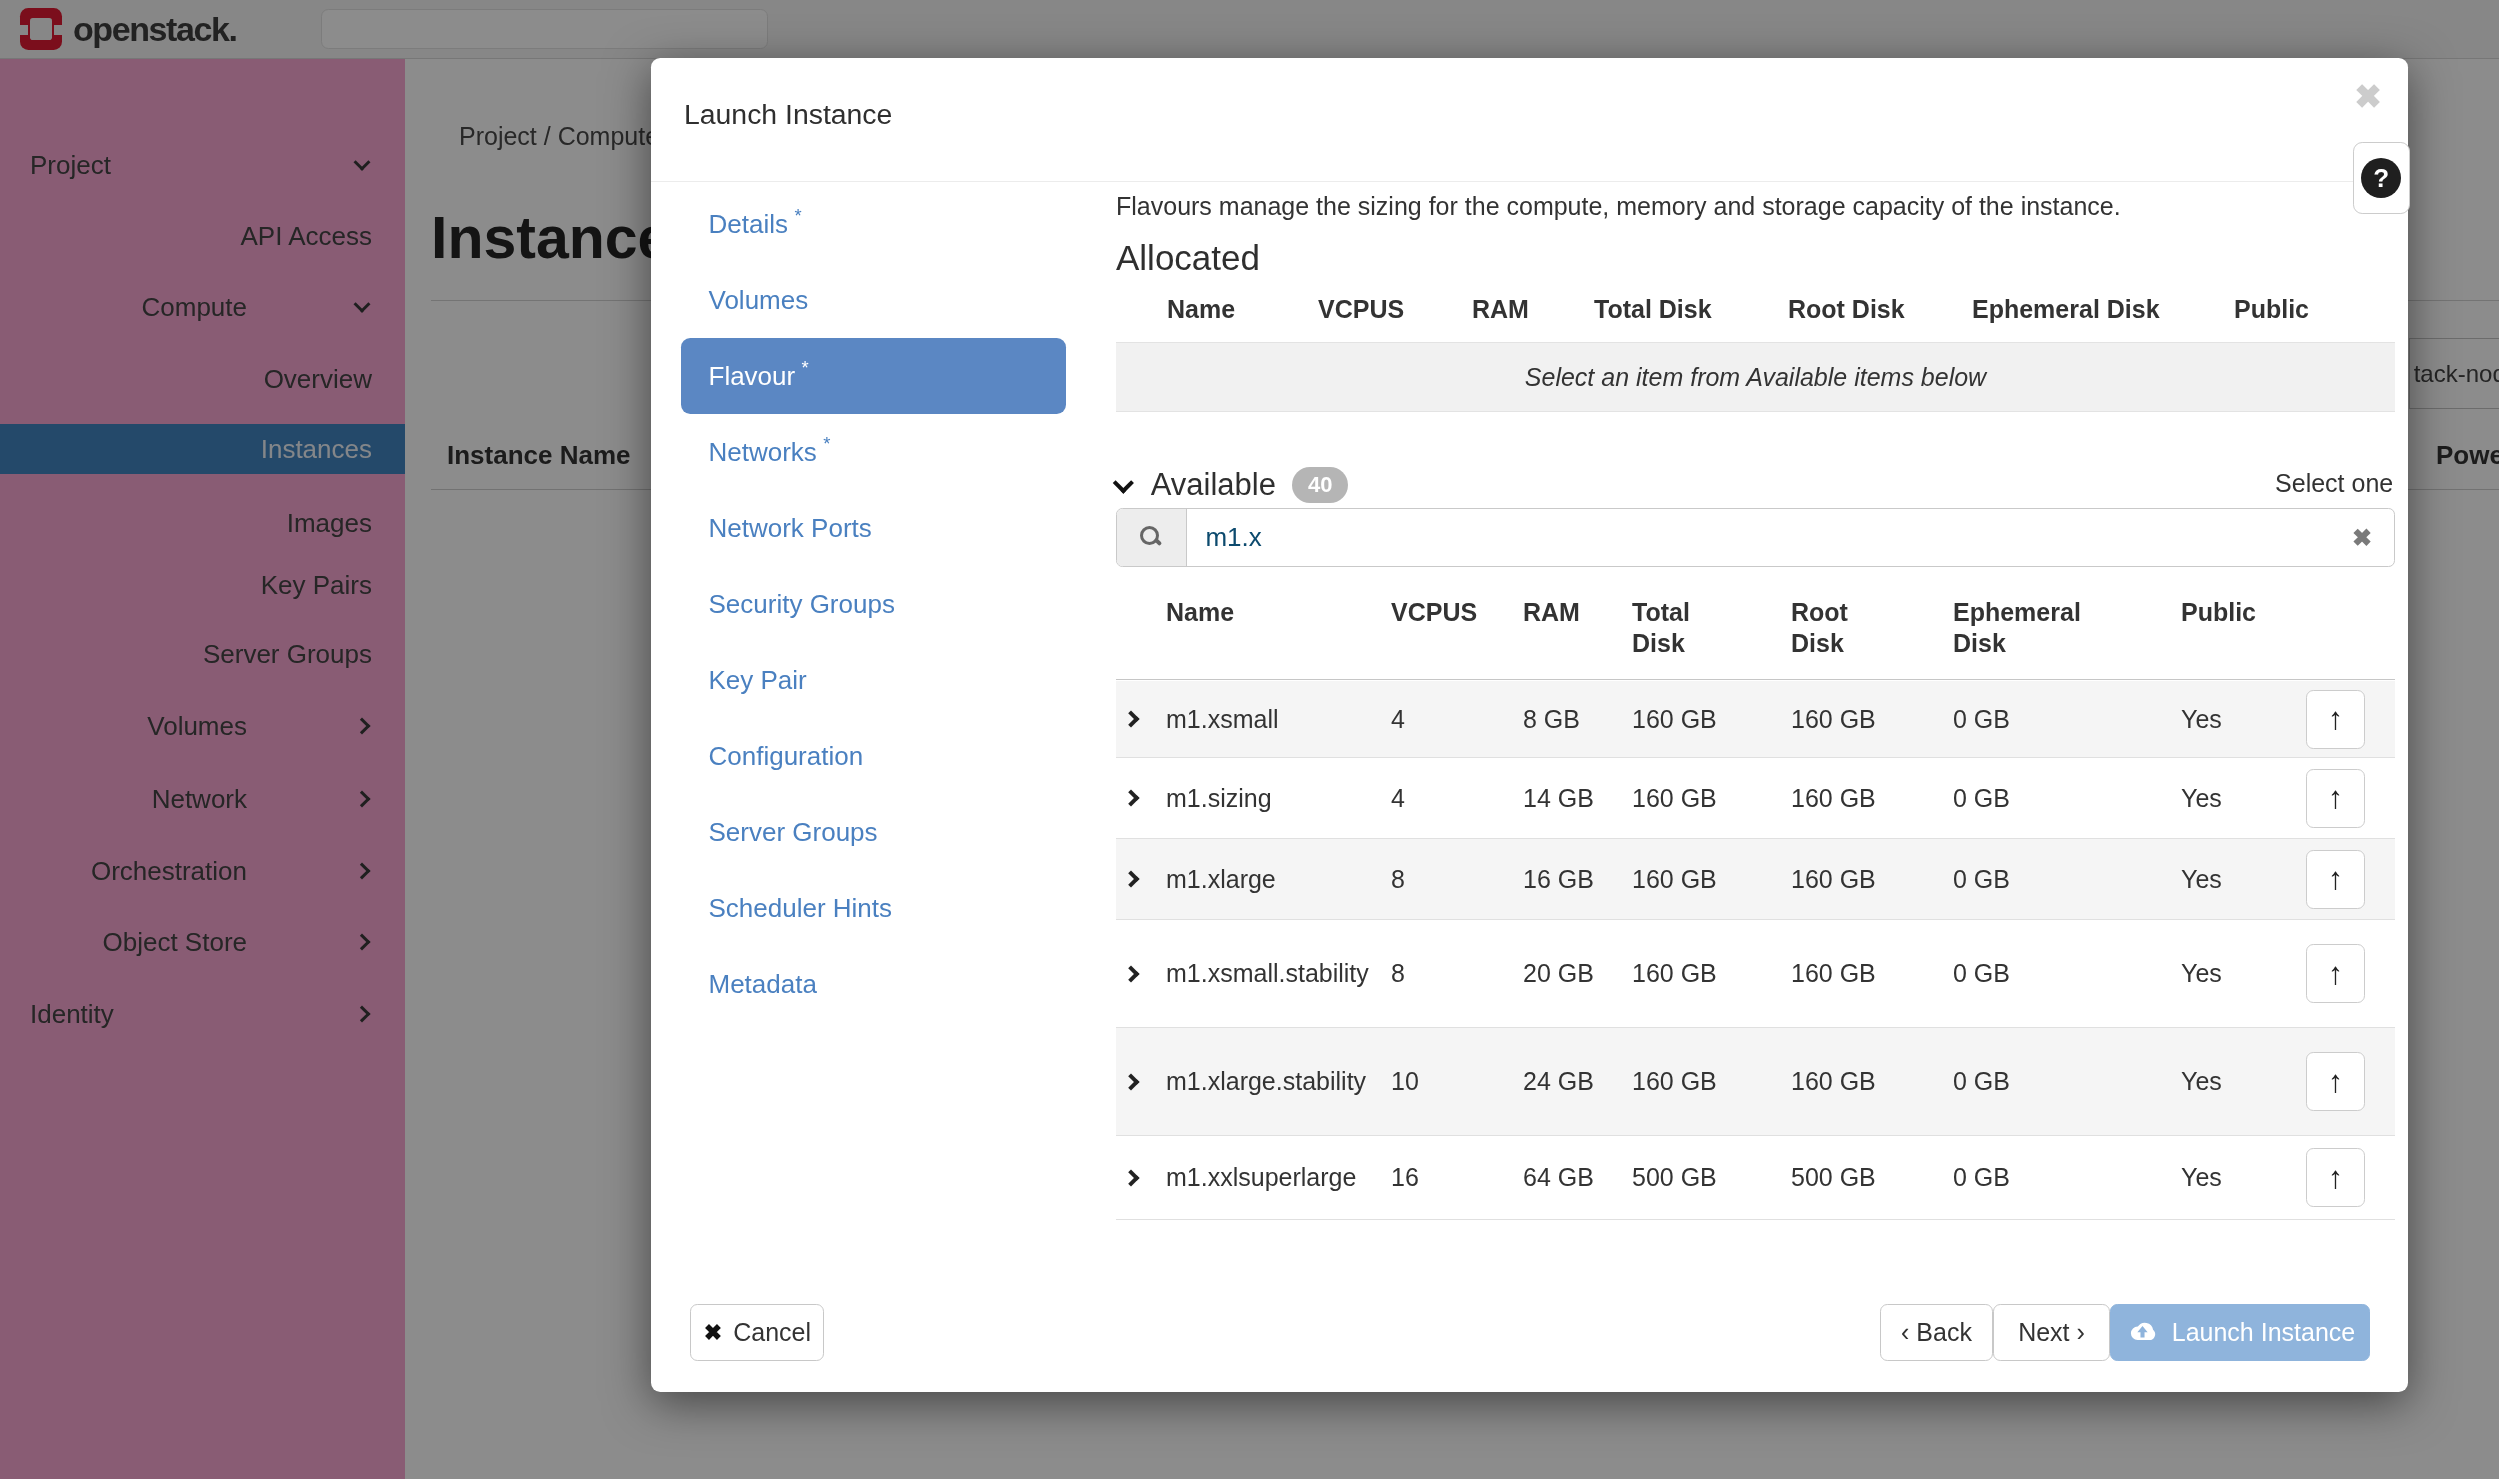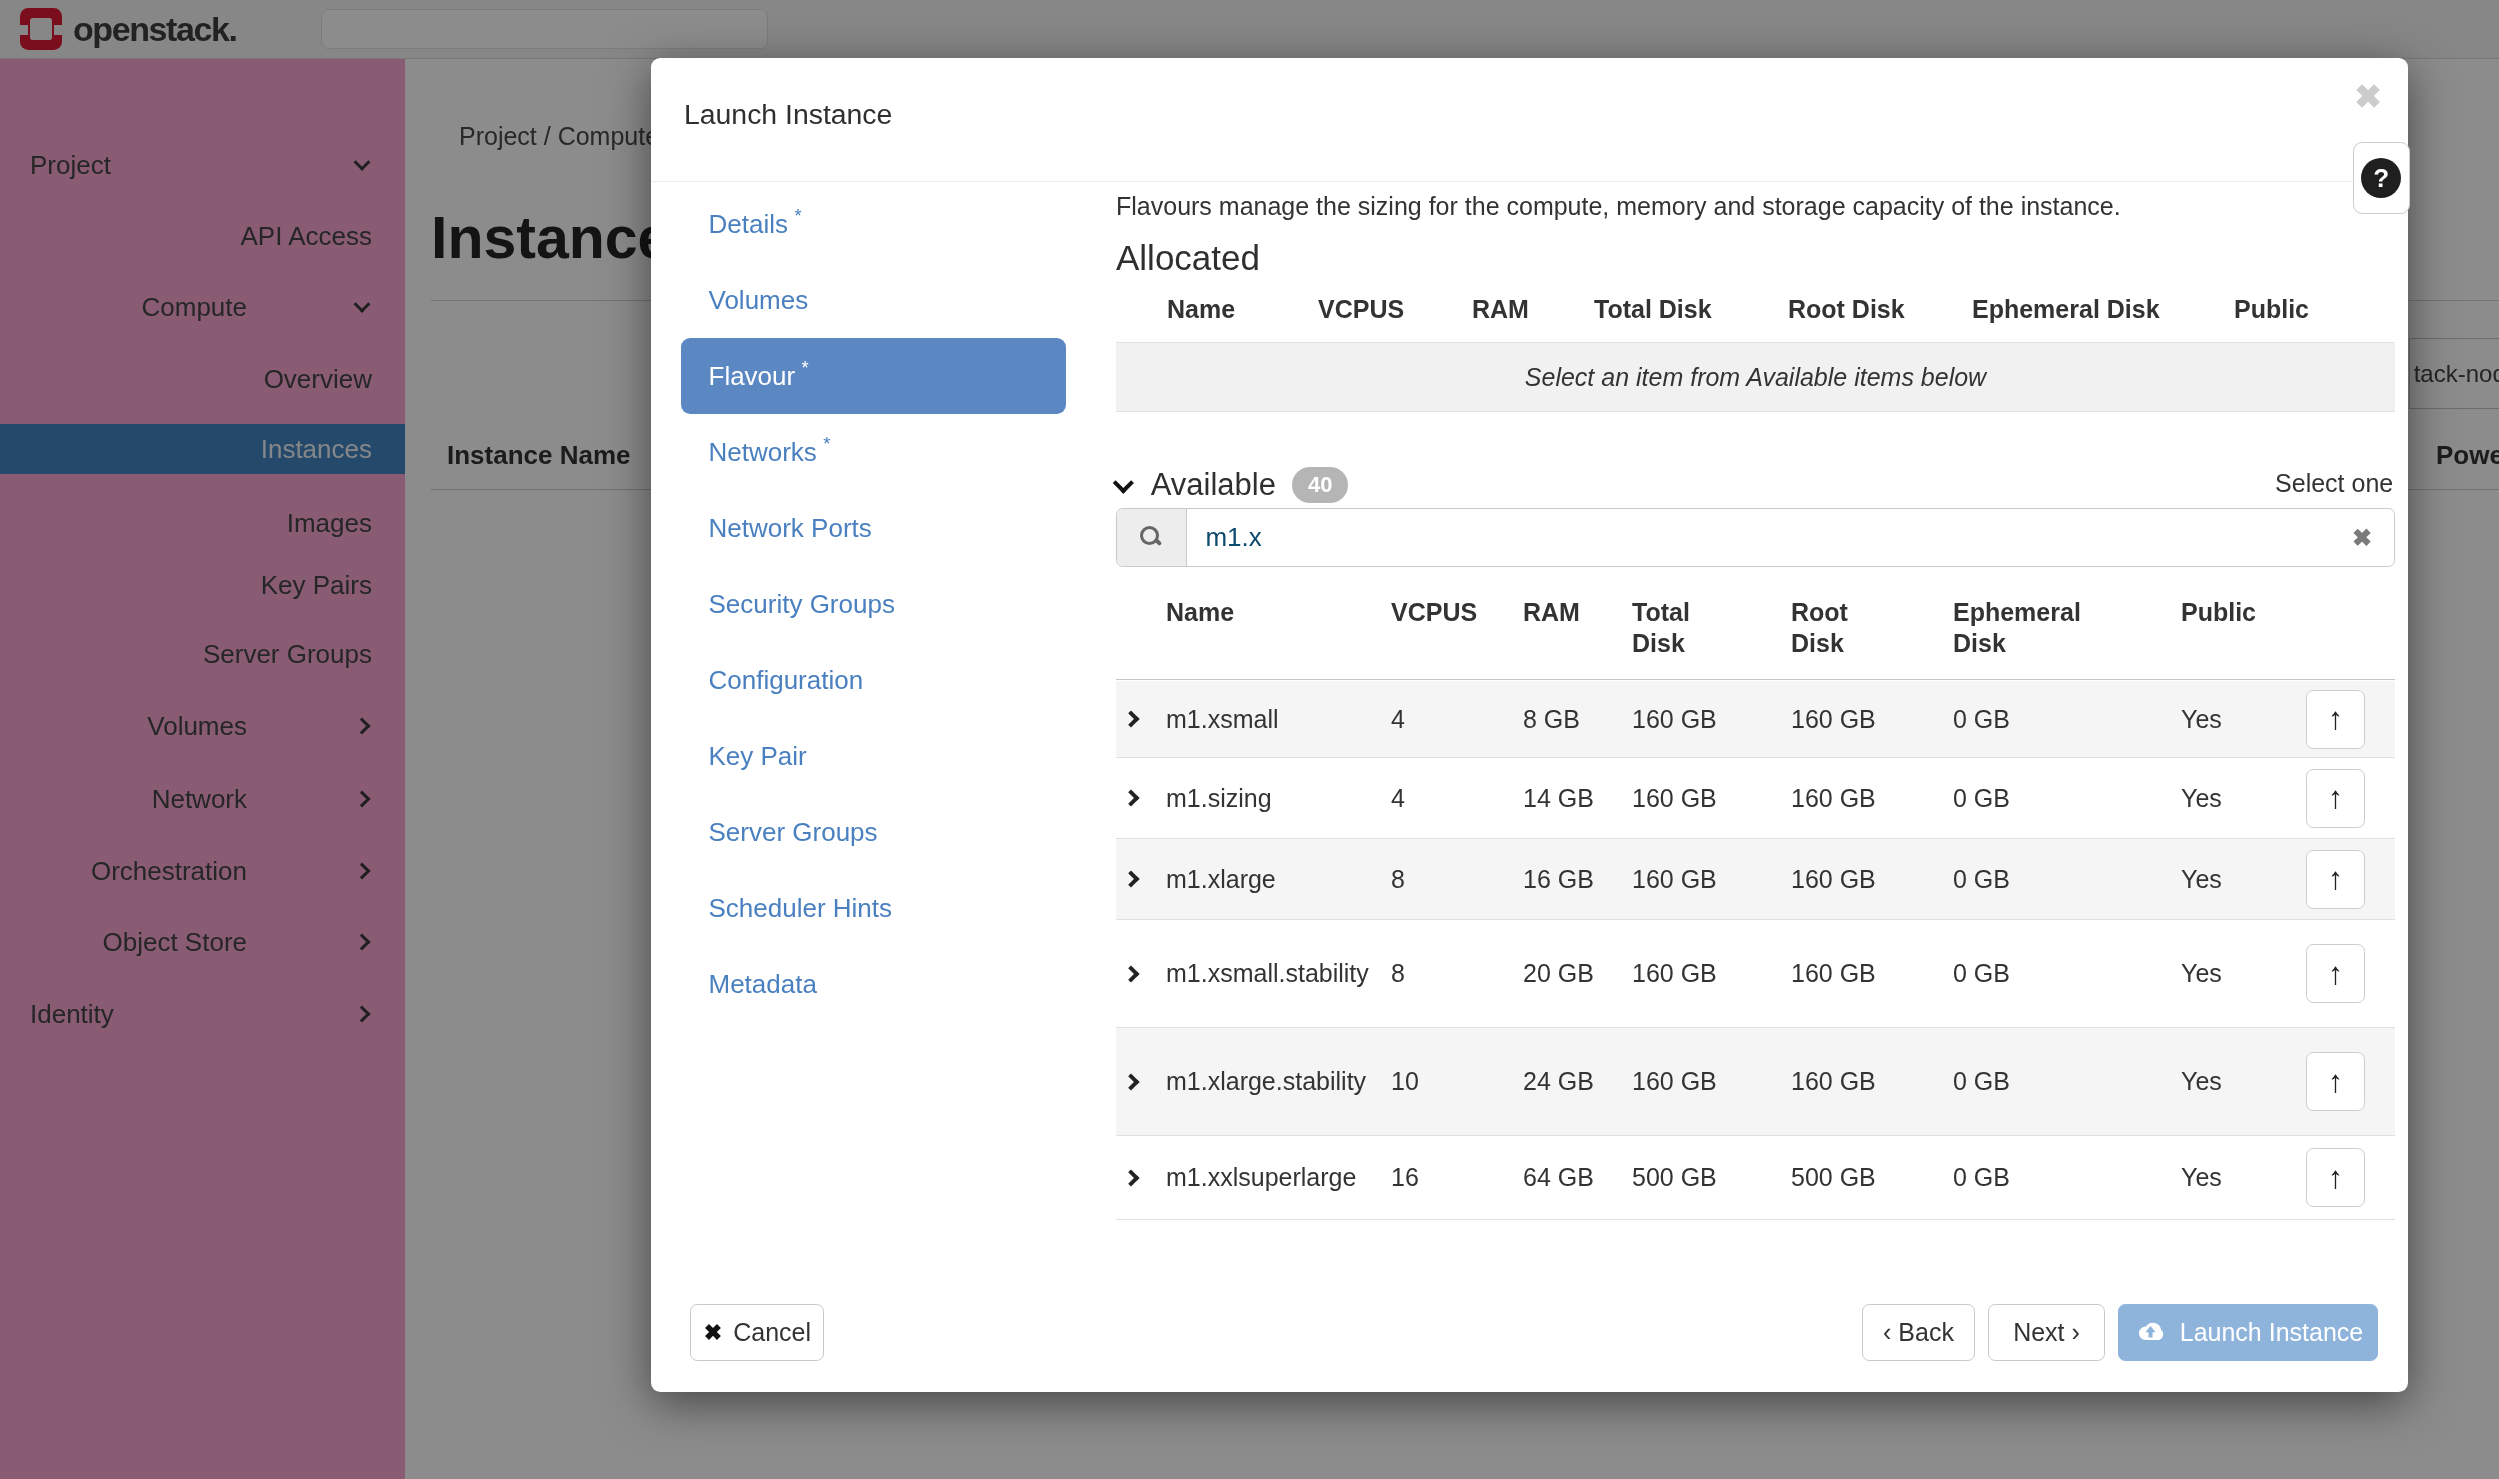--- a/index.html
+++ b/index.html
@@ -91,21 +91,21 @@
   .cell.chevcell { left:9.2px; }
   .row-chev { width:12px; height:12px; border-right:4.1px solid #222; border-bottom:4.1px solid #222; transform:rotate(-45deg); }
   .cell.btncell { right:30px; }
   .up-btn { width:59px; height:59px; background:#fff; border:0.9px solid #ccc; border-radius:7.3px; font-size:31px; font-weight:bold; color:#222; display:flex; align-items:center; justify-content:center; cursor:pointer; }
 
   
   .modal-footer { position:absolute; left:33px; right:26px; top:1246px; height:57px; }
   .btn { height:57px; border-radius:7.3px; border:0.9px solid #c8c8c8; background:#fff; font-size:25px; color:#333; display:flex; align-items:center; justify-content:center; cursor:pointer; font-family:"Liberation Sans", sans-serif; }
   .btn-cancel { position:absolute; left:6.4px; width:134px; gap:11px; }
   .cancel-x { font-size:22px; font-weight:bold; color:#111; }
-  .footer-right { position:absolute; right:4px; top:0; display:flex; gap:13px; }
+  .footer-right { position:absolute; right:12px; top:0; display:flex; }
   .btn-back { width:113px; } .btn-next { width:117px; }
   .btn-launch { width:260px; background:#8fb4dc; border:0.9px solid #8fb4dc; color:#fff; gap:12px; }
 </style>
 </head>
 <body>
 
 <div id="bgpage">
 
   <div id="navbar">
     <div class="logo-wrap">
@@ -207,24 +207,24 @@
       <span>Networks</span>
       <span class="req">*</span>
     </div>
     <div class="wiz-item">
       <span>Network Ports</span>
     </div>
     <div class="wiz-item">
       <span>Security Groups</span>
     </div>
     <div class="wiz-item">
+      <span>Key Pair</span>
+    </div>
+    <div class="wiz-item">
       <span>Configuration</span>
-    </div>
-    <div class="wiz-item">
-      <span>Key Pair</span>
     </div>
     <div class="wiz-item">
       <span>Server Groups</span>
     </div>
     <div class="wiz-item">
       <span>Scheduler Hints</span>
     </div>
     <div class="wiz-item">
       <span>Metadata</span>
     </div>

